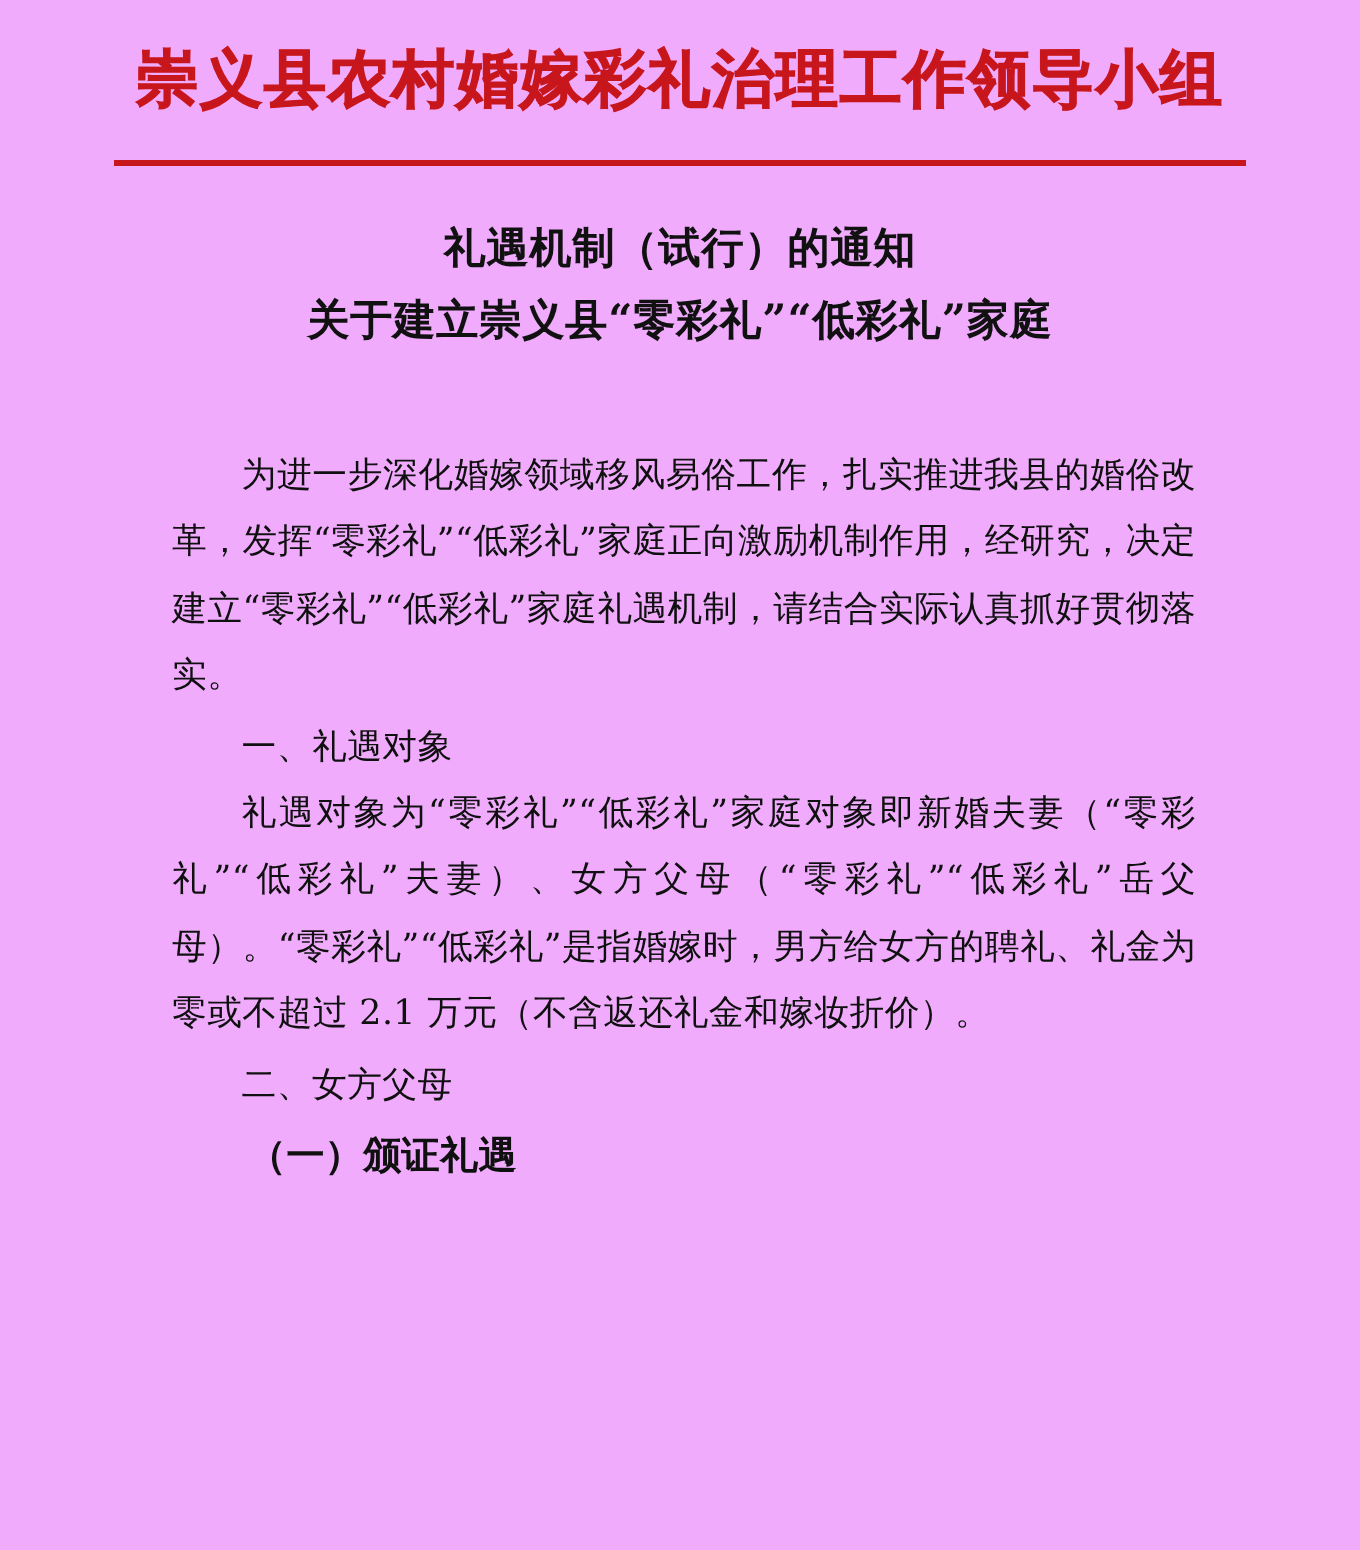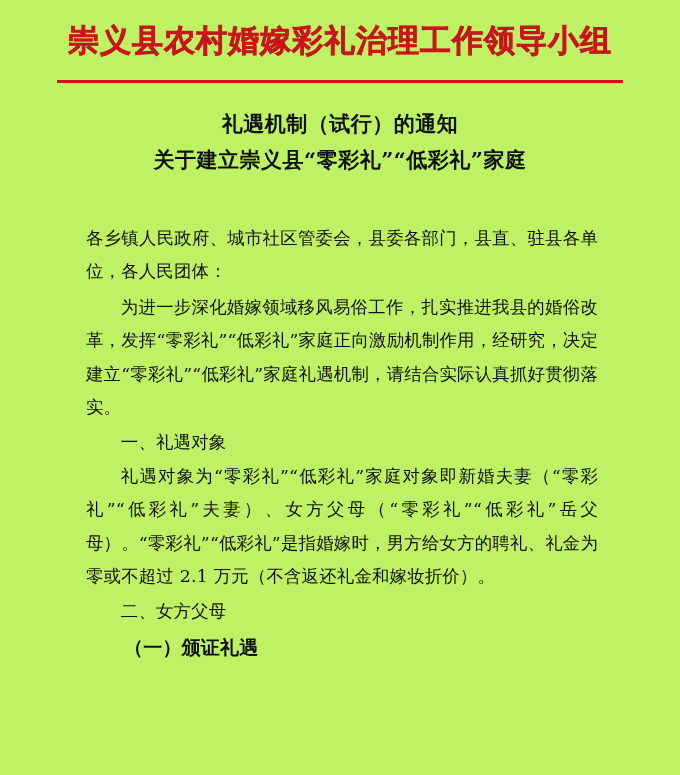--- a/index.html
+++ b/index.html
@@ -10,21 +10,21 @@
     width: 680px;
     height: 775px;
     background: #ffffff;
     font-family: "DejaVu Serif", "Liberation Serif", serif;
     overflow: hidden;
   }
   .page {
     position: relative;
     width: 680px;
     height: 775px;
-    background: #bef264;
+    background: #f0abfc;
     box-sizing: border-box;
   }
   .masthead {
     position: absolute;
     top: 22px;
     left: 0;
     width: 680px;
     text-align: center;
   }
   .masthead-title {
@@ -104,21 +104,20 @@
   </div>
 
   <div class="red-rule"></div>
 
   <div class="doc-title">
     <div>礼遇机制（试行）的通知</div>
     <div>关于建立崇义县“零彩礼”“低彩礼”家庭</div>
   </div>
 
   <div class="body-block">
-    <p class="para">各乡镇人民政府、城市社区管委会，县委各部门，县直、驻县各单位，各人民团体：</p>
     <p class="para indent">为进一步深化婚嫁领域移风易俗工作，扎实推进我县的婚俗改革，发挥“零彩礼”“低彩礼”家庭正向激励机制作用，经研究，决定建立“零彩礼”“低彩礼”家庭礼遇机制，请结合实际认真抓好贯彻落实。</p>
 
     <p class="heading">一、礼遇对象</p>
     <p class="para indent">礼遇对象为“零彩礼”“低彩礼”家庭对象即新婚夫妻（“零彩礼”“低彩礼”夫妻）、女方父母（“零彩礼”“低彩礼”岳父母）。“零彩礼”“低彩礼”是指婚嫁时，男方给女方的聘礼、礼金为零或不超过 2.1 万元（不含返还礼金和嫁妆折价）。</p>
 
     <p class="heading">二、女方父母</p>
     <p class="subheading">（一）颁证礼遇</p>
   </div>
 
 </div>

